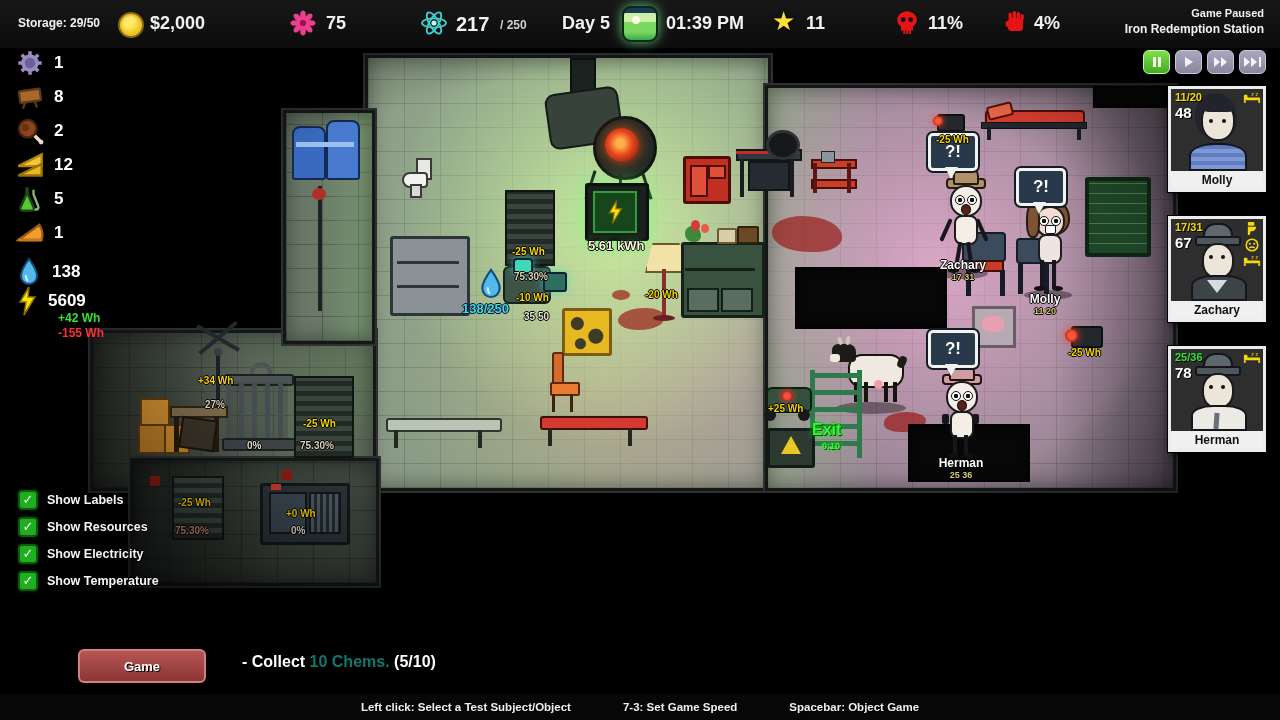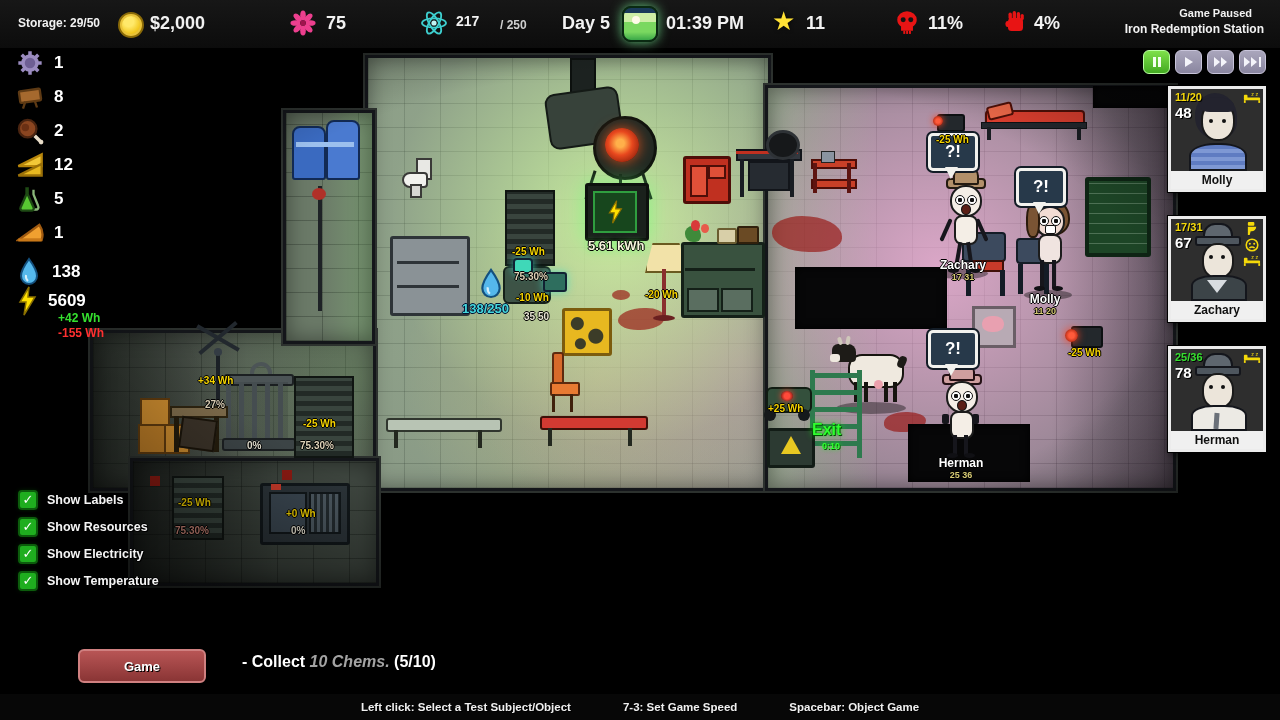--- a/index.html
+++ b/index.html
@@ -106,21 +106,21 @@
   .score{position:absolute;left:4px;top:15px;font-size:15px;font-weight:bold;color:#fff;z-index:3;text-shadow:1px 1px 0 #000;}
   .stat-icons{position:absolute;right:2px;top:2px;display:flex;flex-direction:column;gap:2px;align-items:center;z-index:3;}
   .nameplate{background:#f0f0f0;color:#111;font-size:12px;font-weight:bold;text-align:center;padding:2px 0;}
   
   #buildbtn{position:absolute;left:78px;top:649px;width:124px;height:30px;z-index:50;
       background:linear-gradient(#b85555,#8a3535);border:2px solid #d08080;border-radius:6px;
       color:#fff;font-size:13px;font-weight:bold;display:flex;align-items:center;justify-content:center;
       text-shadow:1px 1px 0 #000;box-shadow:0 2px 5px #000;}
   #objective{position:absolute;left:242px;top:653px;z-index:50;font-size:16px;font-weight:bold;color:#fff;
       text-shadow:1px 1px 0 #000;}
-  #objective .hl{color:#a3a3a3;font-style:italic;}
+  #objective .hl{color:#0f766e;}
   #helpbar{position:absolute;left:0;bottom:0;width:1280px;height:26px;z-index:50;background:#070707;
       display:flex;align-items:center;justify-content:center;gap:52px;}
   .help-item{font-size:11.5px;font-weight:bold;color:#f0f0f0;text-shadow:1px 1px 0 #000;}
   
   .locker{background:repeating-linear-gradient(0deg,#222a26 0 5px,#39453e 5px 10px);border:2px solid #101512;}
   .bench{border-radius:3px;}
 </style>
 </head>
 <body>
 
@@ -463,21 +463,21 @@
   </span>
   <span class="tb-txt" style="left:326px;top:13px;font-size:18px">75</span>
   <span class="abs" style="left:420px;top:9px">
     <svg width="28" height="28" viewBox="0 0 28 28" fill="none" stroke="#3ecfcf" stroke-width="1.8">
       <ellipse cx="14" cy="14" rx="12" ry="4.6"></ellipse>
       <ellipse cx="14" cy="14" rx="12" ry="4.6" transform="rotate(60 14 14)"></ellipse>
       <ellipse cx="14" cy="14" rx="12" ry="4.6" transform="rotate(120 14 14)"></ellipse>
       <circle cx="14" cy="14" r="2.6" fill="#bff4f4" stroke="none"></circle>
       </svg>
   </span>
-  <span class="tb-txt" style="left:456px;top:13px;font-size:14px">217</span>
+  <span class="tb-txt" style="left:456px;top:13px;font-size:20px">217</span>
   <span class="tb-txt" style="left:500px;top:18px;font-size:12px;color:#cfcfcf">/ 250</span>
   <span class="tb-txt" style="left:562px;top:13px;font-size:18px">Day 5</span>
   <span class="daypill" style="left:622px;top:6px">
       <span class="sun"></span>
     </span>
   <span class="tb-txt" style="left:666px;top:13px;font-size:18px">01:39 PM</span>
   <span class="abs star" style="left:772px;top:6px"></span>
   <span class="tb-txt" style="left:806px;top:13px;font-size:18px">11</span>
   <span class="abs" style="left:894px;top:9px">
     <svg width="26" height="26" viewBox="0 0 24 24" fill="#e81414">
@@ -494,21 +494,21 @@
     <svg width="24" height="26" viewBox="0 0 24 26" fill="#e81414">
       <rect x="4" y="9" width="15" height="13" rx="3.5"></rect>
       <rect x="4.5" y="3.5" width="3.4" height="7" rx="1.7"></rect>
         <rect x="8.6" y="2" width="3.4" height="8.5" rx="1.7"></rect>
       <rect x="12.7" y="3" width="3.4" height="8" rx="1.7"></rect>
         <rect x="16.6" y="5" width="3.2" height="6" rx="1.6"></rect>
       <rect x="1.5" y="12" width="4.5" height="6" rx="2.2"></rect>
       </svg>
   </span>
   <span class="tb-txt" style="left:1034px;top:13px;font-size:18px">4%</span>
-  <span class="tb-txt" style="right:28px;top:7px;font-size:11px;text-align:center;position:absolute">Game Paused</span>
+  <span class="tb-txt" style="right:16px;top:7px;font-size:11px;text-align:center;position:absolute">Game Paused</span>
   <span class="tb-txt" style="right:16px;top:22px;font-size:12px;text-align:right;position:absolute">Iron Redemption Station</span>
 </div>
 
 <div id="speedbar">
   <div class="spd active">
       <span class="bar"></span>
       <span class="bar"></span>
     </div>
   <div class="spd">
       <span class="tri"></span>

